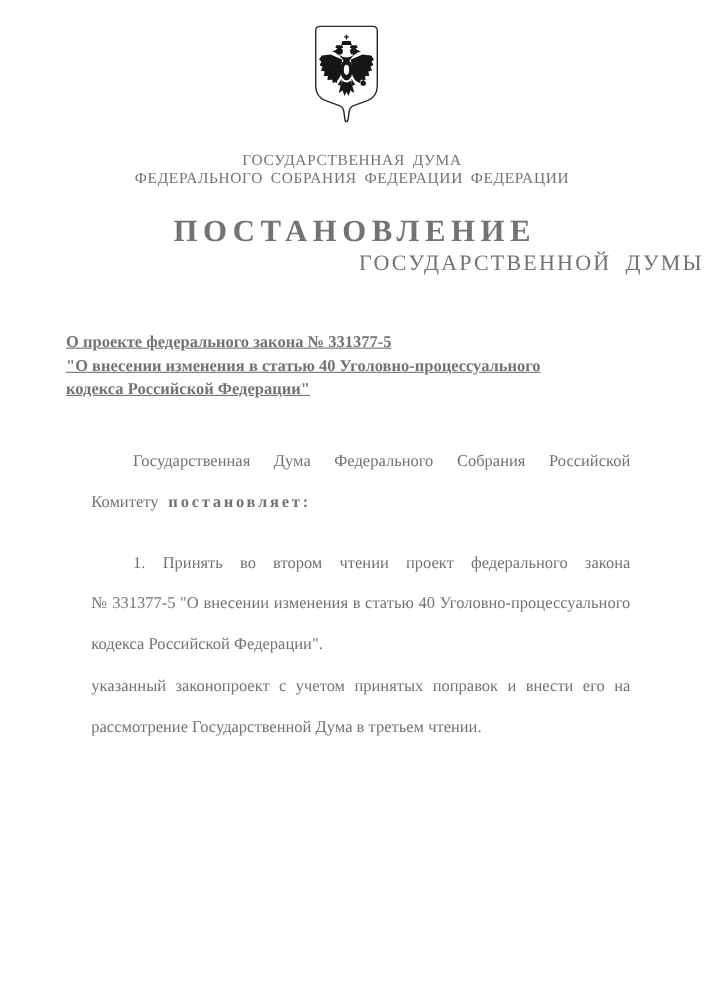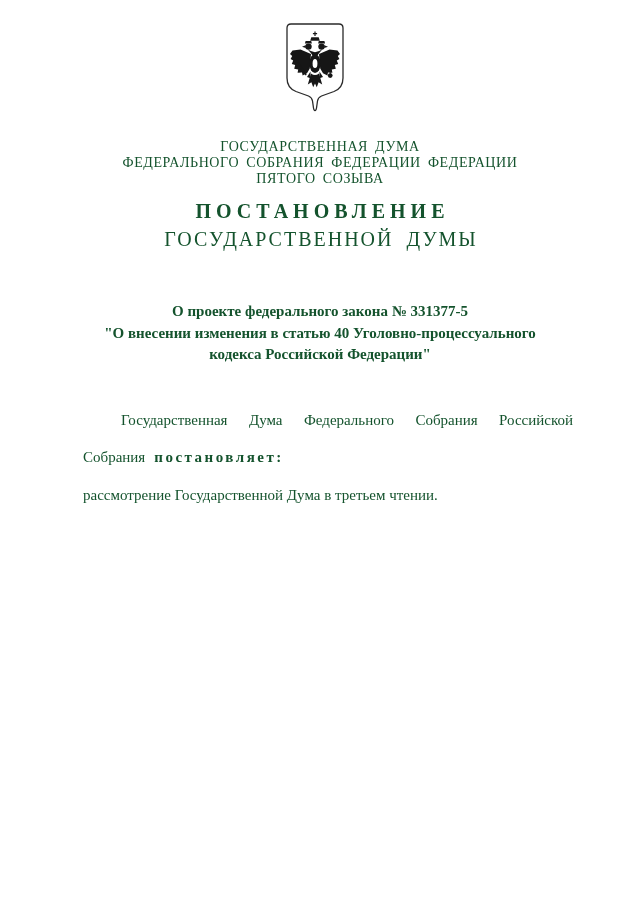--- a/index.html
+++ b/index.html
@@ -6,21 +6,21 @@
     margin: 0;
     padding: 0;
     background: #ffffff;
   }
   .page {
     position: relative;
     width: 640px;
     height: 905px;
     background: #ffffff;
     font-family: "Liberation Serif", "DejaVu Serif", serif;
-    color: #14532d;
+    color: #737373;
     overflow: hidden;
   }
 
   
   .emblem {
     position: absolute;
     left: 283px;
     top: 22px;
     width: 64px;
     height: 92px;
@@ -38,49 +38,50 @@
     letter-spacing: 0.6px;
     word-spacing: 3px;
   }
 
   .doc-type-1 {
     position: absolute;
     top: 199px;
     left: 0;
     right: 0;
     text-align: center;
-    font-size: 20px;
+    font-size: 28px;
     line-height: 24px;
     font-weight: bold;
     letter-spacing: 5px;
     padding-left: 5px; 
   }
   .doc-type-2 {
     position: absolute;
     top: 228px;
     left: 0;
     right: 0;
-    text-align: center;
+    text-align: right;
     font-size: 20px;
     line-height: 22px;
     letter-spacing: 2px;
     word-spacing: 6px;
     padding-left: 2px;
   }
 
   
   .subject {
     position: absolute;
     top: 301px;
     left: 60px;
     right: 60px;
-    text-align: center;
+    text-align: left;
     font-weight: bold;
     font-size: 15px;
     line-height: 21.5px;
+    text-decoration: underline;
   }
 
   
   .body-text {
     position: absolute;
     left: 83px;
     top: 402px;
     width: 490px;
     font-size: 15px;
   }
@@ -147,41 +148,46 @@
 
         <circle cx="47.2" cy="53.6" r="2.4"></circle>
         <rect x="46.7" y="49.6" width="1" height="2.4"></rect>
       </g>
     </svg>
   </div>
 
   <div class="org-block">
     <div>ГОСУДАРСТВЕННАЯ ДУМА</div>
     <div>ФЕДЕРАЛЬНОГО СОБРАНИЯ ФЕДЕРАЦИИ ФЕДЕРАЦИИ</div>
-    <div>ПЯТОГО СОЗЫВА</div>
   </div>
 
   <div class="doc-type-1">ПОСТАНОВЛЕНИЕ</div>
   <div class="doc-type-2">ГОСУДАРСТВЕННОЙ  ДУМЫ</div>
 
   <div class="subject">
     <div>О проекте федерального закона № 331377-5</div>
     <div>"О внесении изменения в статью 40 Уголовно-процессуального</div>
     <div>кодекса Российской Федерации"</div>
   </div>
 
   <div class="body-text">
 
     <div class="para-preamble">
       <div class="line just indent">Государственная Дума Федерального Собрания Российской</div>
       <div class="line">
-        <span>Собрания</span><span class="resolve-verb">постановляет:</span>
+        <span>Комитету</span><span class="resolve-verb">постановляет:</span>
       </div>
     </div>
 
+    <div class="para-item1">
+      <div class="line just indent">1. Принять во втором чтении проект федерального закона</div>
+      <div class="line just">№ 331377-5 "О внесении изменения в статью 40 Уголовно-процессуального</div>
+      <div class="line">кодекса Российской Федерации".</div>
+    </div>
 
     <div class="para-item2">
+      <div class="line just">указанный законопроект с учетом принятых поправок и внести его на</div>
       <div class="line">рассмотрение Государственной Дума в третьем чтении.</div>
     </div>
 
   </div>
 
 </div>
 
 </body></html>

